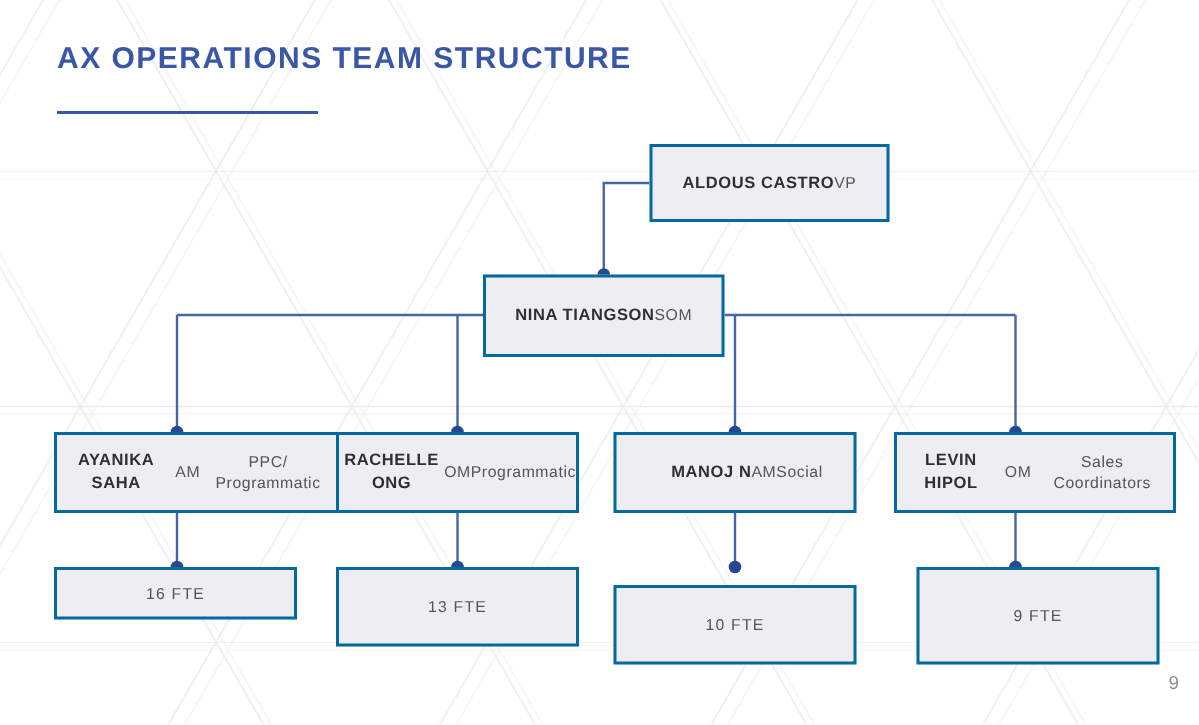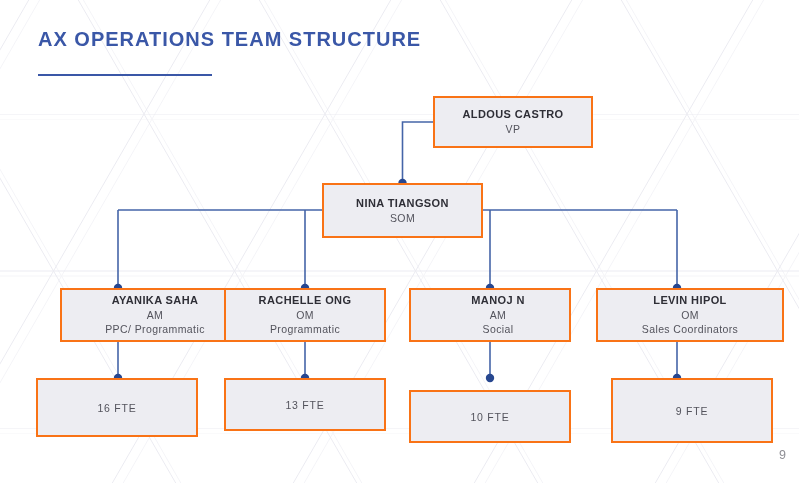--- a/index.html
+++ b/index.html
@@ -33,24 +33,24 @@
     background: #3A57A7;
   }
   svg.connectors {
     position: absolute;
     left: 0; top: 0;
     width: 799px; height: 483px;
   }
   .node {
     position: absolute;
     background: #EDEDF2;
-    border: 2px solid #f97316;
+    border: 2px solid #0369a1;
     box-sizing: border-box;
     display: flex;
-    flex-direction: column;
+    flex-direction: row;
     align-items: center;
     justify-content: center;
     text-align: center;
   }
   .n-name {
     font-size: 11px;
     font-weight: bold;
     color: #2E2E36;
     letter-spacing: 0.4px;
     line-height: 1.35;
@@ -121,42 +121,42 @@
   <div class="node" style="left:433px; top:96px; width:160px; height:52px;">
     <div class="n-name">ALDOUS CASTRO</div>
     <div class="n-role">VP</div>
   </div>
 
   <div class="node" style="left:322px; top:183px; width:161px; height:55px;">
     <div class="n-name">NINA TIANGSON</div>
     <div class="n-role">SOM</div>
   </div>
 
-  <div class="node" style="left:36px; top:288px; width:190px; height:54px;margin-left:24px;">
+  <div class="node" style="left:36px; top:288px; width:190px; height:54px;">
     <div class="n-name">AYANIKA SAHA</div>
     <div class="n-role">AM</div>
     <div class="n-focus">PPC/ Programmatic</div>
   </div>
   <div class="node" style="left:224px; top:288px; width:162px; height:54px;">
     <div class="n-name">RACHELLE ONG</div>
     <div class="n-role">OM</div>
     <div class="n-focus">Programmatic</div>
   </div>
   <div class="node" style="left:409px; top:288px; width:162px; height:54px;padding-left:16px;">
     <div class="n-name">MANOJ N</div>
     <div class="n-role">AM</div>
     <div class="n-focus">Social</div>
   </div>
   <div class="node" style="left:596px; top:288px; width:188px; height:54px;">
     <div class="n-name">LEVIN HIPOL</div>
     <div class="n-role">OM</div>
     <div class="n-focus">Sales Coordinators</div>
   </div>
 
-  <div class="node" style="left:36px; top:378px; width:162px; height:59px;">
+  <div class="node" style="left:36px; top:378px; width:162px; height:35px;">
     <div class="fte-label">16 FTE</div>
   </div>
   <div class="node" style="left:224px; top:378px; width:162px; height:53px;">
     <div class="fte-label">13 FTE</div>
   </div>
   <div class="node" style="left:409px; top:378px; width:162px; height:53px;margin-top:12px;">
     <div class="fte-label">10 FTE</div>
   </div>
   <div class="node" style="left:596px; top:378px; width:162px; height:65px;margin-left:15px;">
     <div class="fte-label">9 FTE</div>

